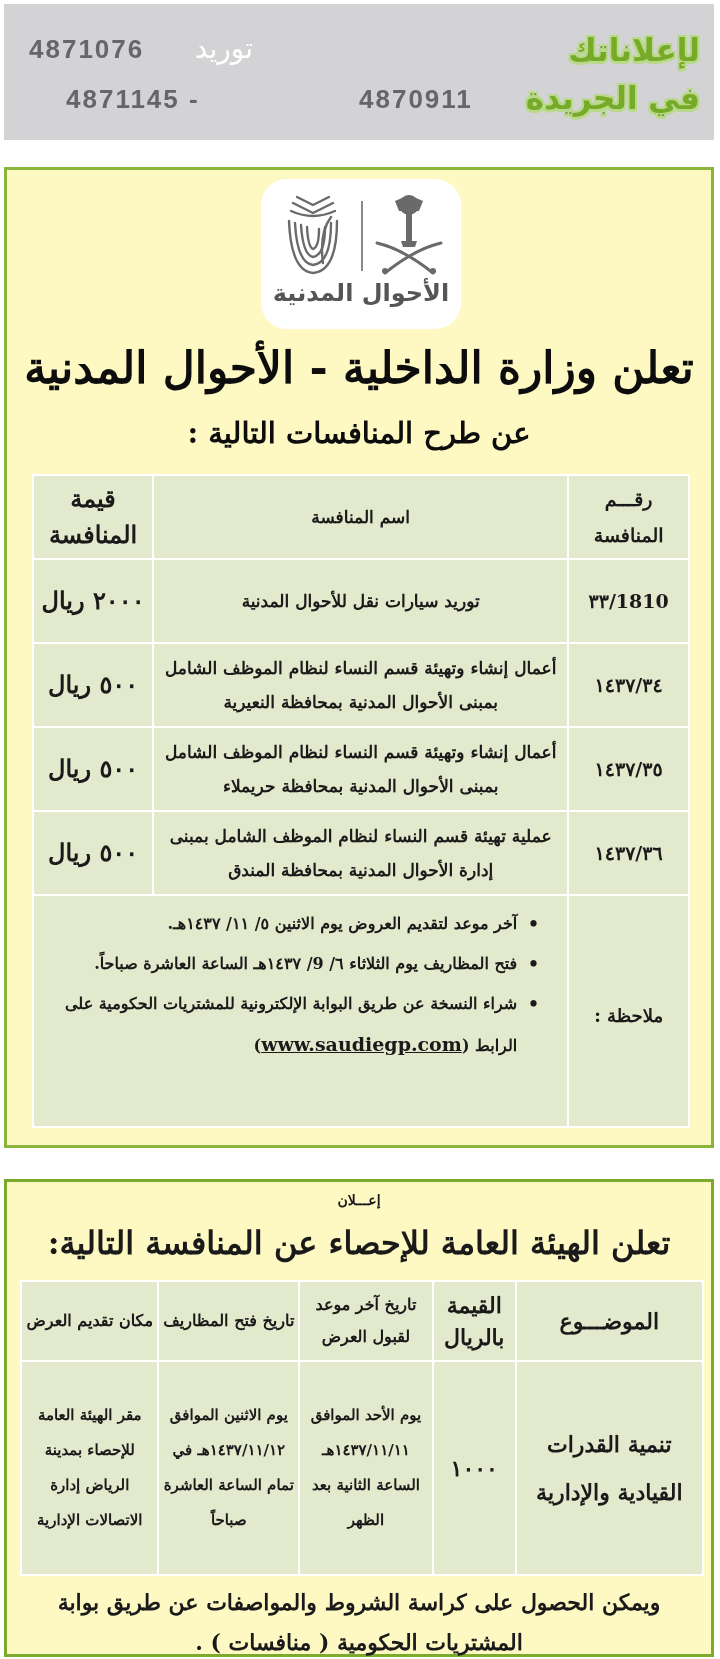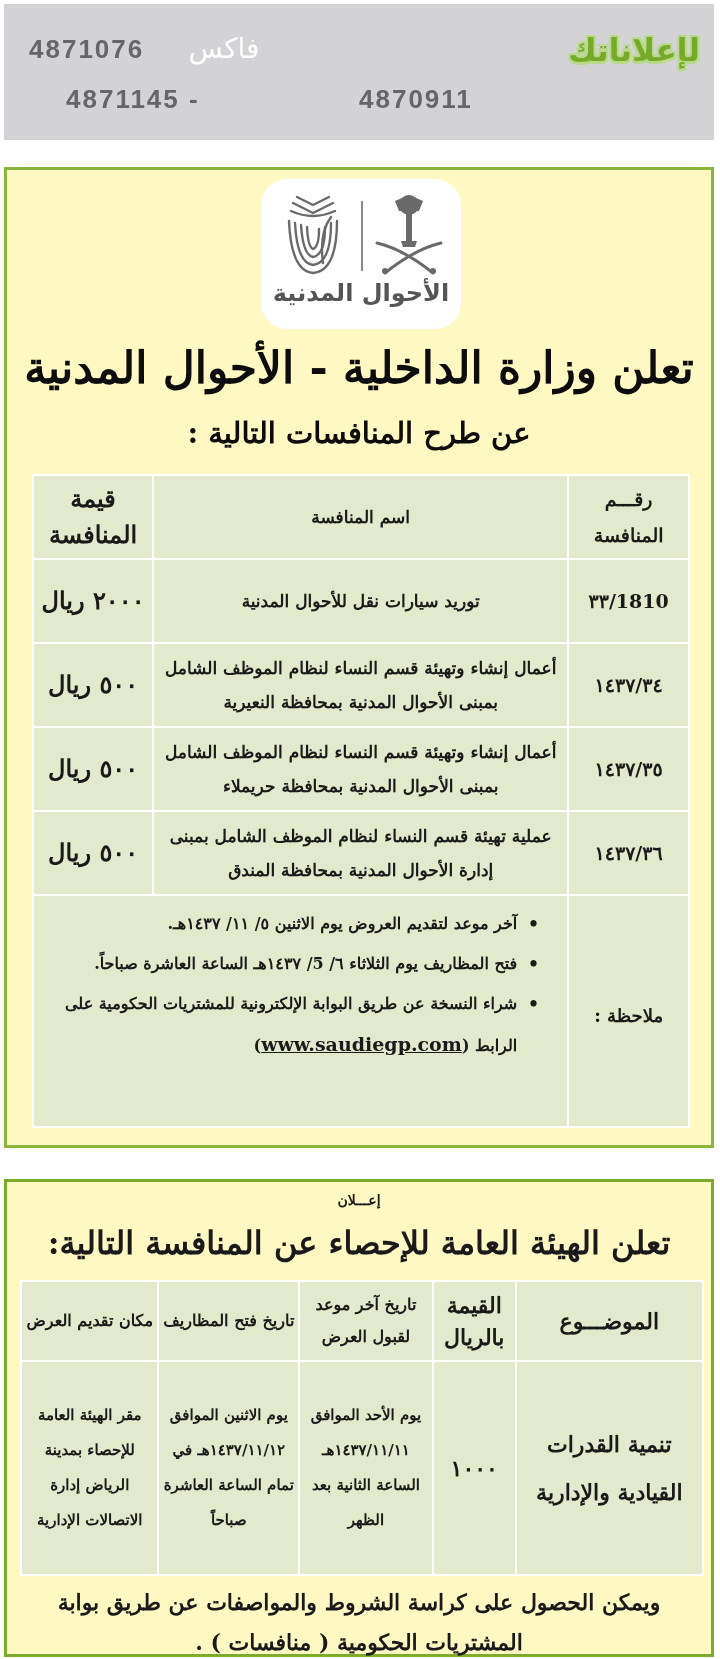--- a/index.html
+++ b/index.html
@@ -61,22 +61,23 @@
   .t2 .c-place { width: 138px; }
 
   .ad2-foot { position: absolute; left: 20px; right: 20px; top: 400px; text-align: center; font-family: "DejaVu Serif", serif; font-weight: bold; font-size: 22px; line-height: 40px; }
 </style>
 </head>
 <body>
 
 <div class="topbar">
   <div class="brand">
     <span class="brand-line">لإعلاناتك</span>
+    <span class="brand-line">في الجريدة</span>
   </div>
-  <div class="fax-label">فاكس</div>
+  <div class="fax-label">توريد</div>
   <div class="num num-fax1">4871076</div>
   <div class="num num-cs">4870911</div>
   <div class="num num-fax2">4871145 -</div>
 </div>
 
 <div class="ad ad1">
   <div class="logo-box">
     <svg class="logo-mark" viewBox="0 0 60 84">
       <g fill="none" stroke="#6a6a6a" stroke-width="2.4" stroke-linecap="round">
         <path d="M14 4 L30 12 L46 4"></path>
@@ -137,21 +138,21 @@
     <tr>
       <td class="c-num">١٤٣٧/٣٦</td>
       <td class="c-name">عملية تهيئة قسم النساء لنظام الموظف الشامل بمبنى إدارة الأحوال المدنية بمحافظة المندق</td>
       <td class="c-val">٥٠٠ ريال</td>
     </tr>
     <tr>
       <td class="c-num notes-label">ملاحظة :</td>
       <td class="notes" colspan="2">
         <ul>
           <li>آخر موعد لتقديم العروض يوم الاثنين ٥/ ١١/ ١٤٣٧هـ.</li>
-          <li>فتح المظاريف يوم الثلاثاء ٦/ 5/ ١٤٣٧هـ الساعة العاشرة صباحاً.</li>
+          <li>فتح المظاريف يوم الثلاثاء ٦/ 9/ ١٤٣٧هـ الساعة العاشرة صباحاً.</li>
           <li><span>شراء النسخة عن طريق البوابة الإلكترونية للمشتريات الحكومية على الرابط</span> (<span class="url">www.saudiegp.com</span>)</li>
         </ul>
       </td>
     </tr>
   </tbody>
     </table>
 </div>
 
 <div class="ad ad2">
   <div class="ad2-head">إعـــلان</div>

